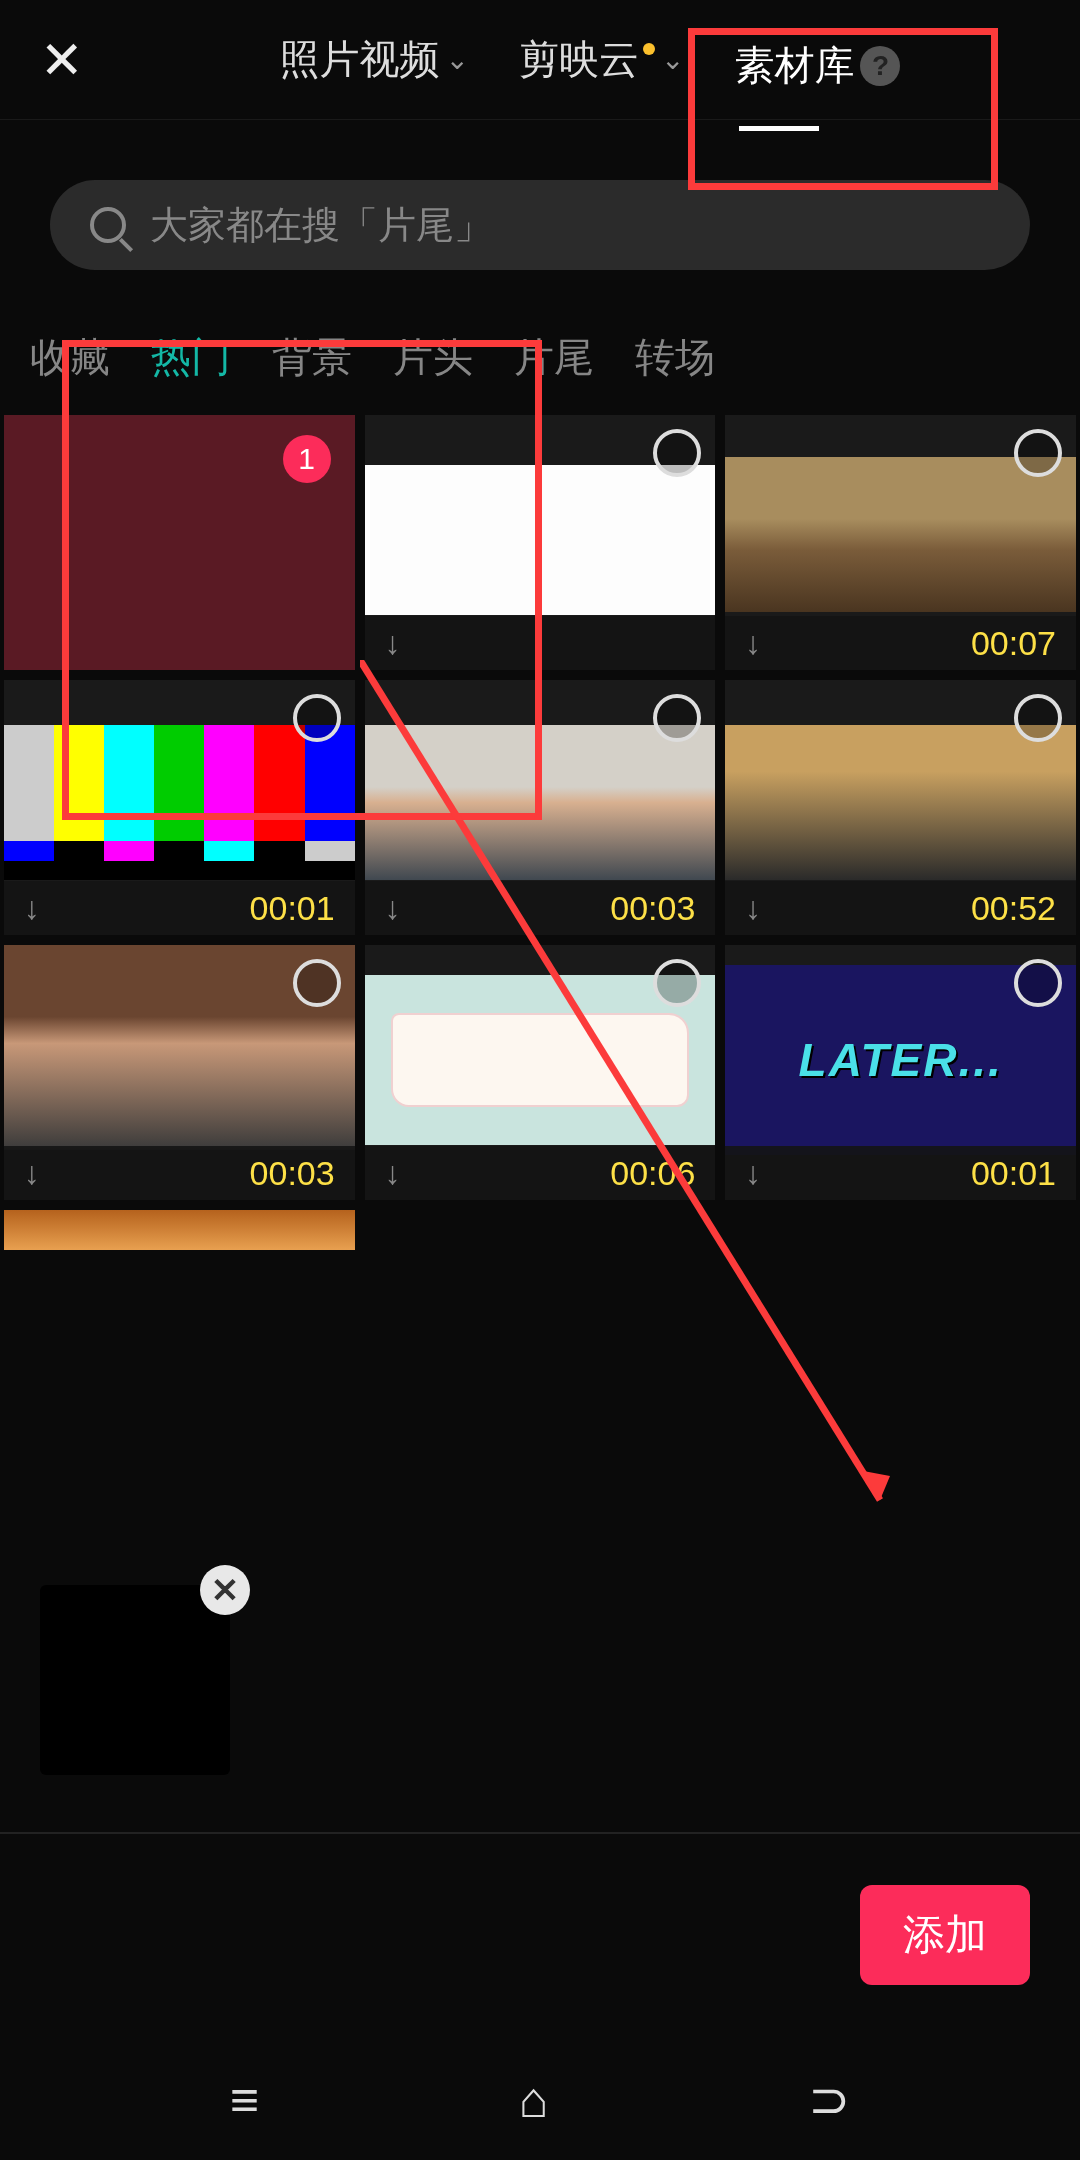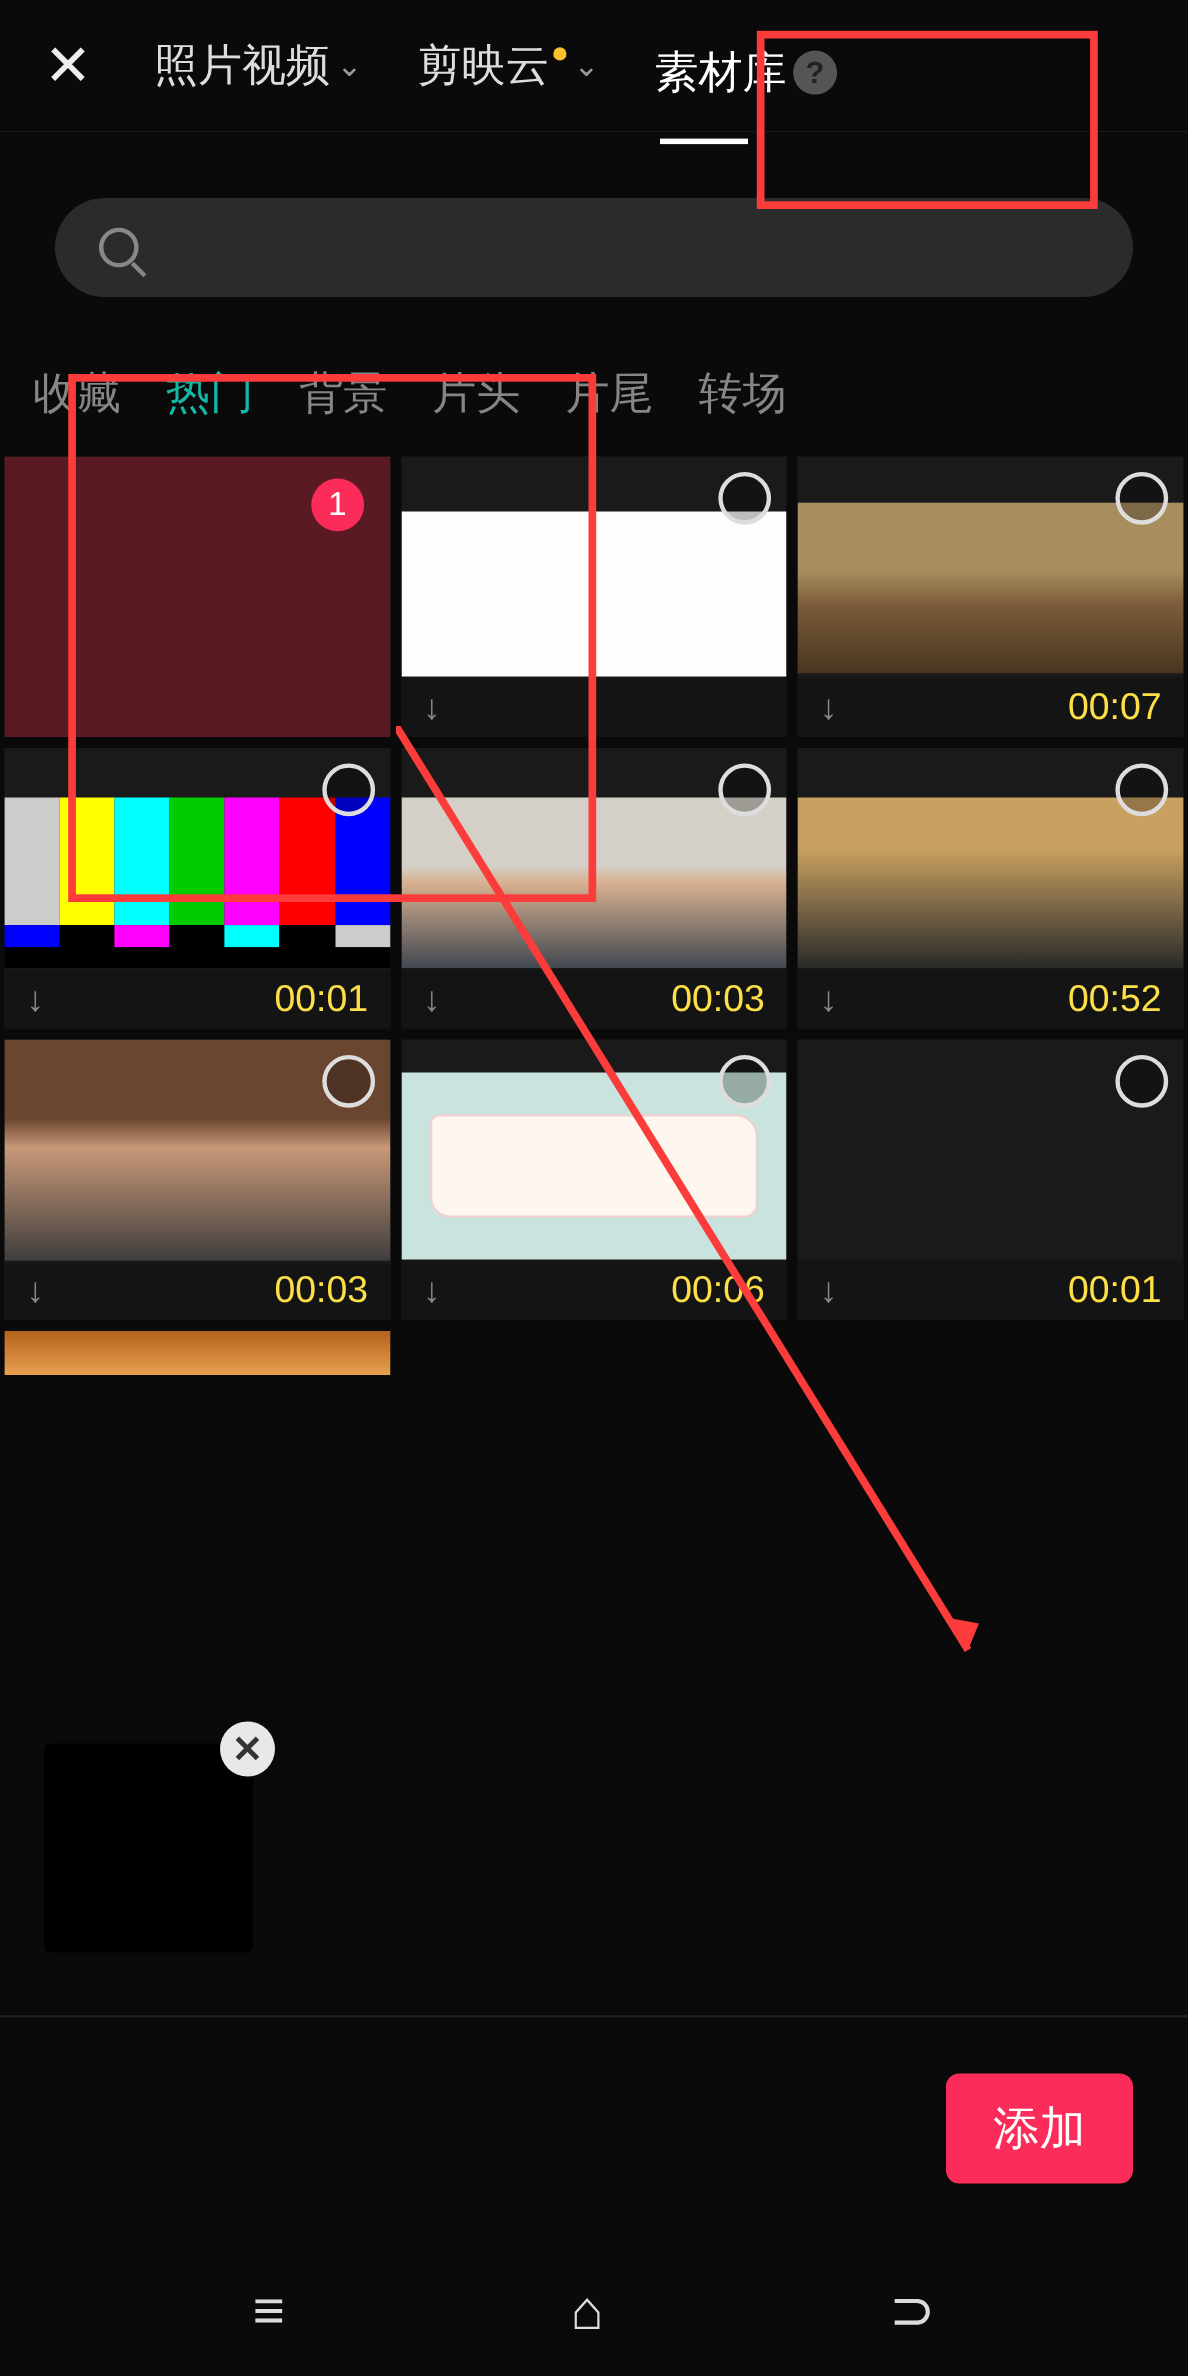--- a/index.html
+++ b/index.html
@@ -24,21 +24,21 @@
       font-size: 52px;
       font-weight: 300;
       color: #eee;
       width: 60px;
     }
     .header-tabs {
       display: flex;
       flex: 1;
       gap: 50px;
       align-items: center;
-      justify-content: flex-start;
+      justify-content: center;
     }
     .header-tab {
       font-size: 40px;
       color: #ddd;
       display: flex;
       align-items: center;
       gap: 6px;
       position: relative;
     }
     .header-tab.active {
@@ -311,20 +311,21 @@
     </div>
     <div class="header-tab active">
       <span>素材库</span>
       <span class="help-circle">?</span>
     </div>
   </div>
 </div>
 
 <div class="search-bar">
   <div class="search-icon"></div>
+  <div class="search-placeholder">大家都在搜「片尾」</div>
 </div>
 
 <div class="category-tabs">
   <div class="cat-tab">收藏</div>
   <div class="cat-tab active">热门</div>
   <div class="cat-tab">背景</div>
   <div class="cat-tab">片头</div>
   <div class="cat-tab">片尾</div>
   <div class="cat-tab">转场</div>
 </div>
@@ -405,20 +406,23 @@
     <div class="thumb paper">
         <div class="paper-inner"></div>
       </div>
     <div class="circle-sel"></div>
     <div class="footer-strip">
       <span class="dl-icon">↓</span>
       <span class="duration">00:06</span>
     </div>
   </div>
   <div class="cell">
+    <div class="thumb later">
+      <span class="later-text">LATER...</span>
+    </div>
     <div class="circle-sel"></div>
     <div class="footer-strip">
       <span class="dl-icon">↓</span>
       <span class="duration">00:01</span>
     </div>
   </div>
   <div class="cell row4">
     <div class="thumb"></div>
   </div>
 </div>

